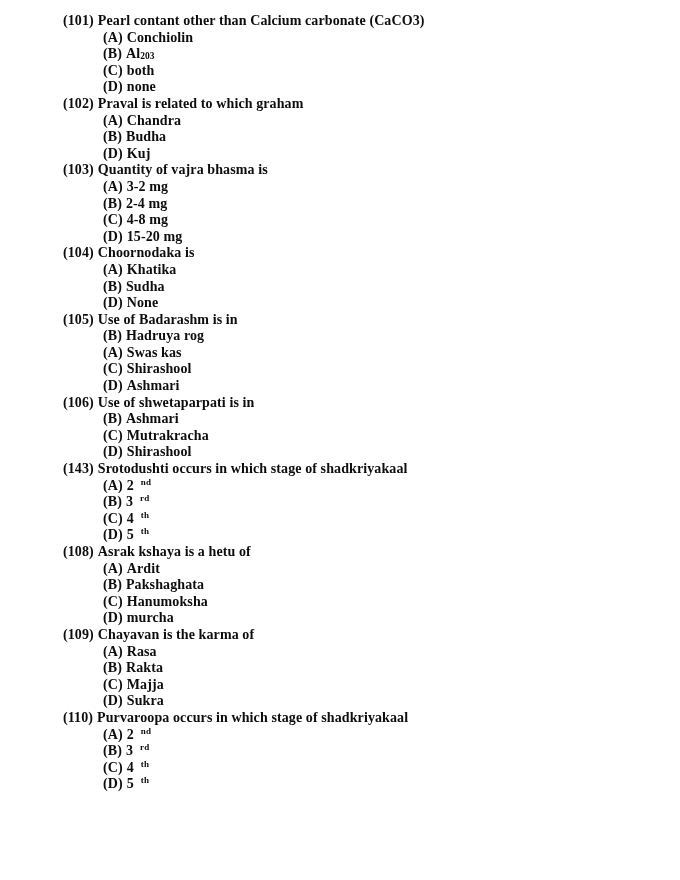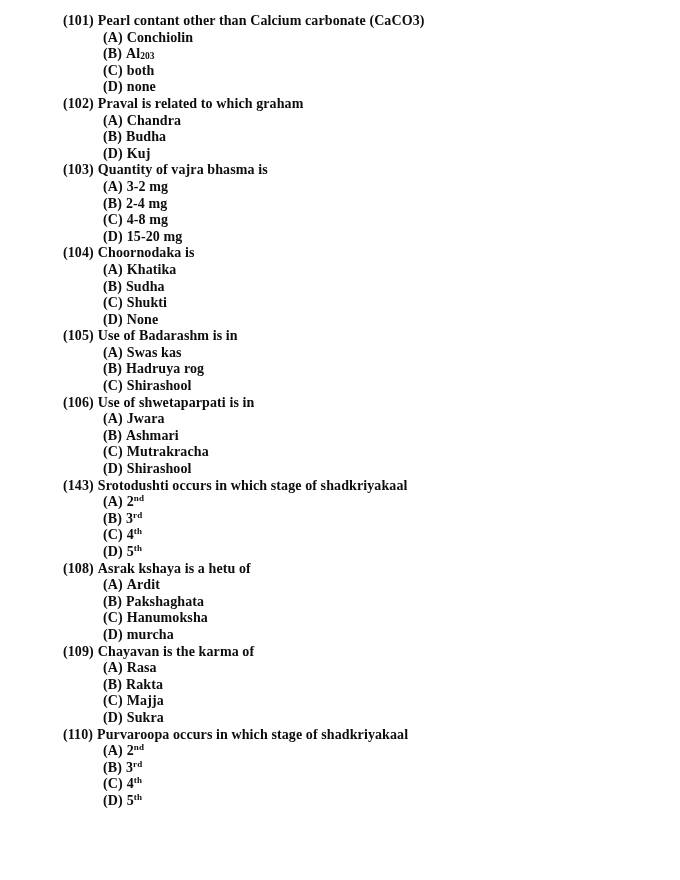--- a/index.html
+++ b/index.html
@@ -36,20 +36,21 @@
     padding-left: 40px;
   }
   .q-num, .opt-label {
     margin-right: 4px;
   }
   sup.ord {
     font-size: 9px;
     line-height: 0;
     vertical-align: 5px;
     font-weight: bold;
+    margin-left: 7px;
   }
   sub.chem {
     font-size: 9.5px;
     line-height: 0;
     vertical-align: -1px;
     font-weight: bold;
   }
   .page-number {
     position: absolute;
     top: 820px;
@@ -74,28 +75,27 @@
       <div class="line opt-line"><span class="opt-label">(B)</span><span>Budha</span></div>
       <div class="line opt-line"><span class="opt-label">(D)</span><span>Kuj</span></div>
       <div class="line q-line"><span class="q-num">(103)</span><span>Quantity of vajra bhasma is</span></div>
       <div class="line opt-line"><span class="opt-label">(A)</span><span>3-2 mg</span></div>
       <div class="line opt-line"><span class="opt-label">(B)</span><span>2-4 mg</span></div>
       <div class="line opt-line"><span class="opt-label">(C)</span><span>4-8 mg</span></div>
       <div class="line opt-line"><span class="opt-label">(D)</span><span>15-20 mg</span></div>
       <div class="line q-line"><span class="q-num">(104)</span><span>Choornodaka is</span></div>
       <div class="line opt-line"><span class="opt-label">(A)</span><span>Khatika</span></div>
       <div class="line opt-line"><span class="opt-label">(B)</span><span>Sudha</span></div>
-      <div class="line opt-line"><span class="opt-label">(C)</span><span>Shukti</span></div>
       <div class="line opt-line"><span class="opt-label">(D)</span><span>None</span></div>
       <div class="line q-line"><span class="q-num">(105)</span><span>Use of Badarashm is in</span></div>
+      <div class="line opt-line"><span class="opt-label">(B)</span><span>Hadruya rog</span></div>
       <div class="line opt-line"><span class="opt-label">(A)</span><span>Swas kas</span></div>
-      <div class="line opt-line"><span class="opt-label">(B)</span><span>Hadruya rog</span></div>
       <div class="line opt-line"><span class="opt-label">(C)</span><span>Shirashool</span></div>
+      <div class="line opt-line"><span class="opt-label">(D)</span><span>Ashmari</span></div>
       <div class="line q-line"><span class="q-num">(106)</span><span>Use of shwetaparpati is in</span></div>
-      <div class="line opt-line"><span class="opt-label">(A)</span><span>Jwara</span></div>
       <div class="line opt-line"><span class="opt-label">(B)</span><span>Ashmari</span></div>
       <div class="line opt-line"><span class="opt-label">(C)</span><span>Mutrakracha</span></div>
       <div class="line opt-line"><span class="opt-label">(D)</span><span>Shirashool</span></div>
       <div class="line q-line"><span class="q-num">(143)</span><span>Srotodushti occurs in which stage of shadkriyakaal</span></div>
       <div class="line opt-line"><span class="opt-label">(A)</span><span>2</span><sup class="ord">nd</sup></div>
       <div class="line opt-line"><span class="opt-label">(B)</span><span>3</span><sup class="ord">rd</sup></div>
       <div class="line opt-line"><span class="opt-label">(C)</span><span>4</span><sup class="ord">th</sup></div>
       <div class="line opt-line"><span class="opt-label">(D)</span><span>5</span><sup class="ord">th</sup></div>
       <div class="line q-line"><span class="q-num">(108)</span><span>Asrak kshaya is a hetu of</span></div>
       <div class="line opt-line"><span class="opt-label">(A)</span><span>Ardit</span></div>

